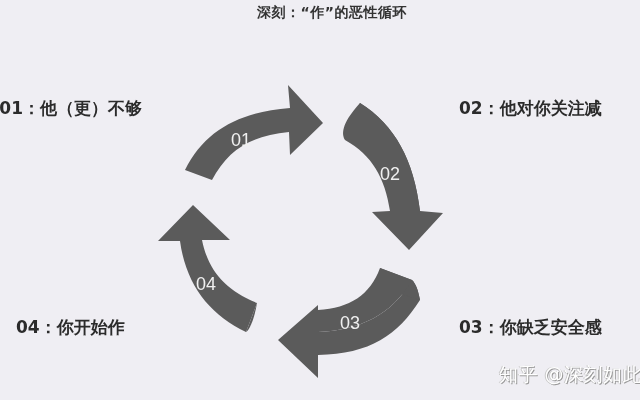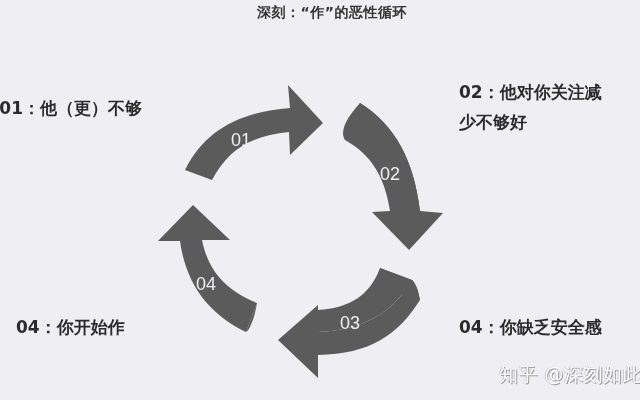--- a/index.html
+++ b/index.html
@@ -35,21 +35,22 @@
       white-space: nowrap;
     }
     .label-01 {
       right: 498px;
       top: 93px;
       text-align: right;
       padding-left: 20px;
     }
     .label-02 {
       left: 459px;
-      top: 77px;
+      top: 93px;
+      text-align: right;
     }
     .label-03 {
       left: 459px;
       top: 312px;
     }
     .label-04 {
       left: 16px;
       top: 312px;
     }
     .diagram {
@@ -106,24 +107,23 @@
     <text class="arrow-num" x="196" y="290">04</text>
   </g>
 </svg>
 
 <div class="label label-01">
   <div>01：他（更）不够</div>
 </div>
 
 <div class="label label-02">
   <div>02：他对你关注减</div>
-  <div>少不够好</div>
 </div>
 
 <div class="label label-03">
-  <div>04：你缺乏安全感</div>
+  <div>03：你缺乏安全感</div>
 </div>
 
 <div class="label label-04">
   <div>04：你开始作</div>
 </div>
 
 <div class="watermark">知乎 @深刻如此</div>
 
 </body></html>

